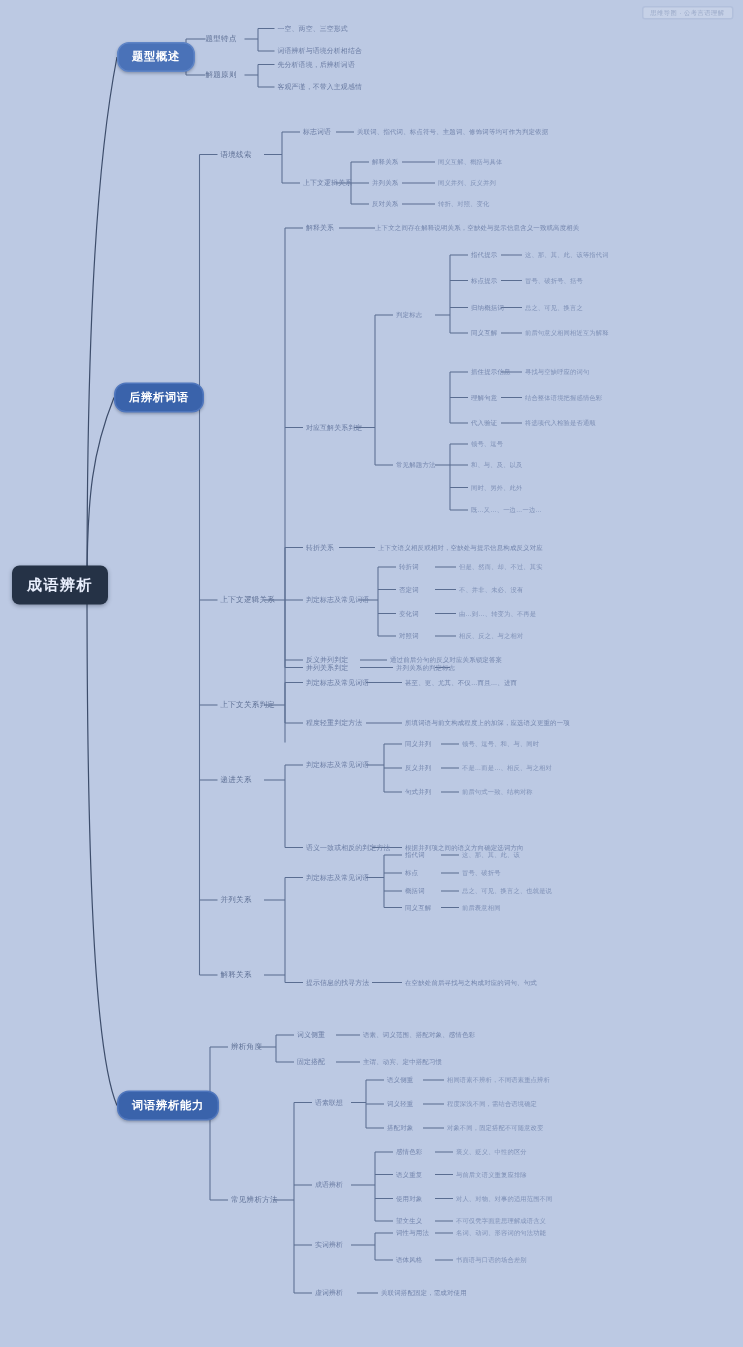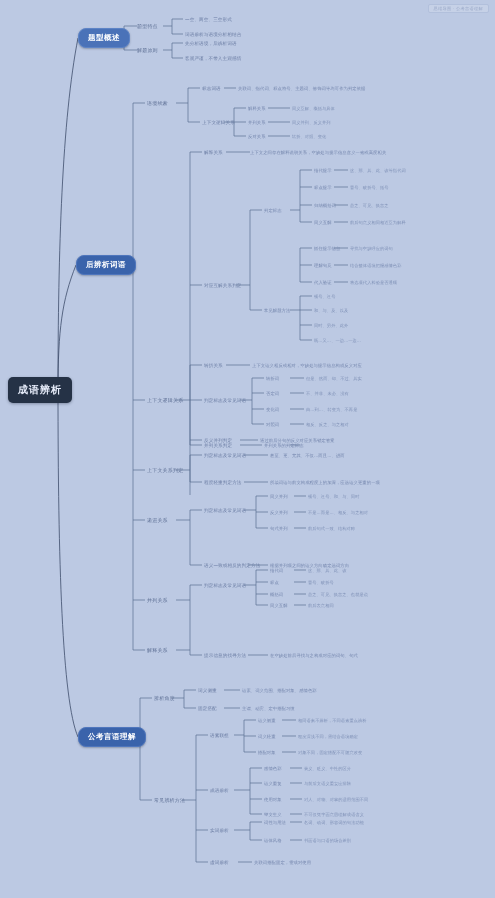--- a/index.html
+++ b/index.html
@@ -320,21 +320,21 @@
   <div class="node t3" style="left:270px;top:582px;">标点</div>
   <div class="node t3" style="left:270px;top:594px;">概括词</div>
   <div class="node t3" style="left:270px;top:605px;">同义互解</div>
   <div class="node leaf" style="left:308px;top:570px;">这、那、其、此、该</div>
   <div class="node leaf" style="left:308px;top:582px;">冒号、破折号</div>
   <div class="node leaf" style="left:308px;top:594px;">总之、可见、换言之、也就是说</div>
   <div class="node leaf" style="left:308px;top:605px;">前后表意相同</div>
   <div class="node t2" style="left:204px;top:655px;">提示信息的找寻方法</div>
   <div class="node t3" style="left:270px;top:655px;">在空缺处前后寻找与之构成对应的词句、句式</div>
 
-  <div class="node pill dark" style="left:78px;top:737px;">公考言语理解</div>
+  <div class="node pill dark" style="left:78px;top:737px;">词语辨析能力</div>
 
   <div class="node t" style="left:154px;top:698px;">辨析角度</div>
   <div class="node t2" style="left:198px;top:690px;">词义侧重</div>
   <div class="node t3" style="left:242px;top:690px;">语素、词义范围、搭配对象、感情色彩</div>
   <div class="node t2" style="left:198px;top:708px;">固定搭配</div>
   <div class="node t3" style="left:242px;top:708px;">主谓、动宾、定中搭配习惯</div>
 
   <div class="node t" style="left:154px;top:800px;">常见辨析方法</div>
 
   <div class="node t2" style="left:210px;top:735px;">语素联想</div>

